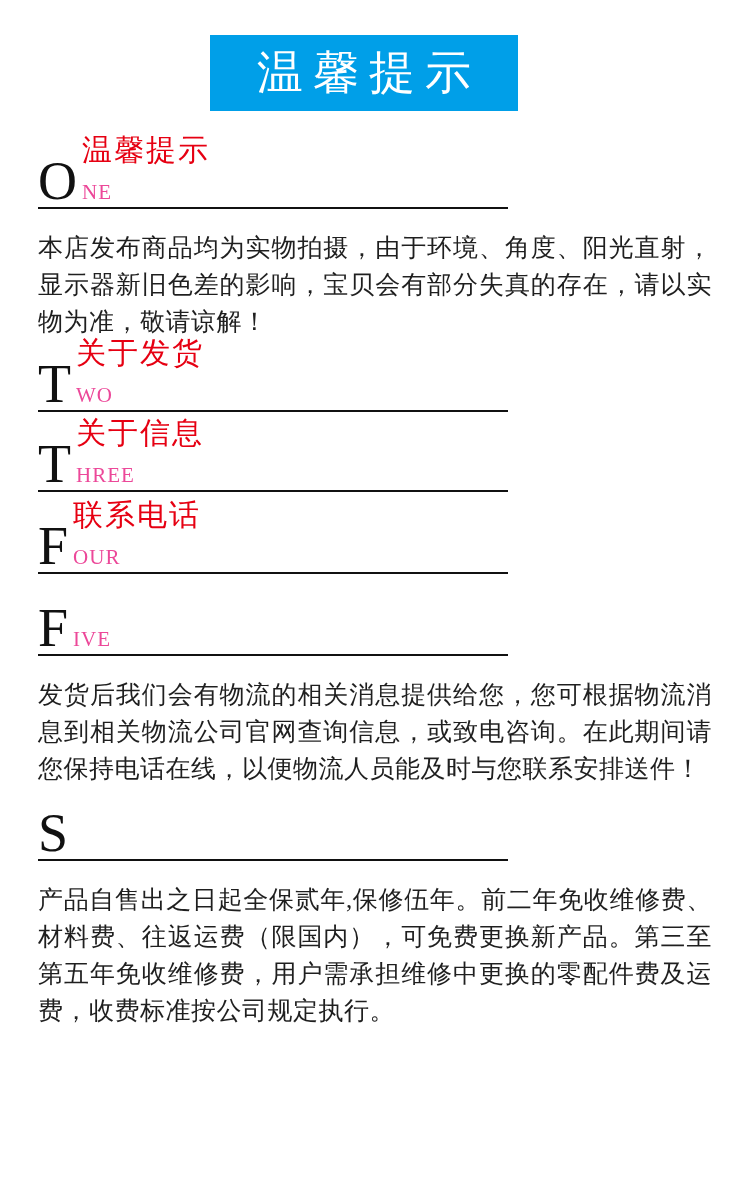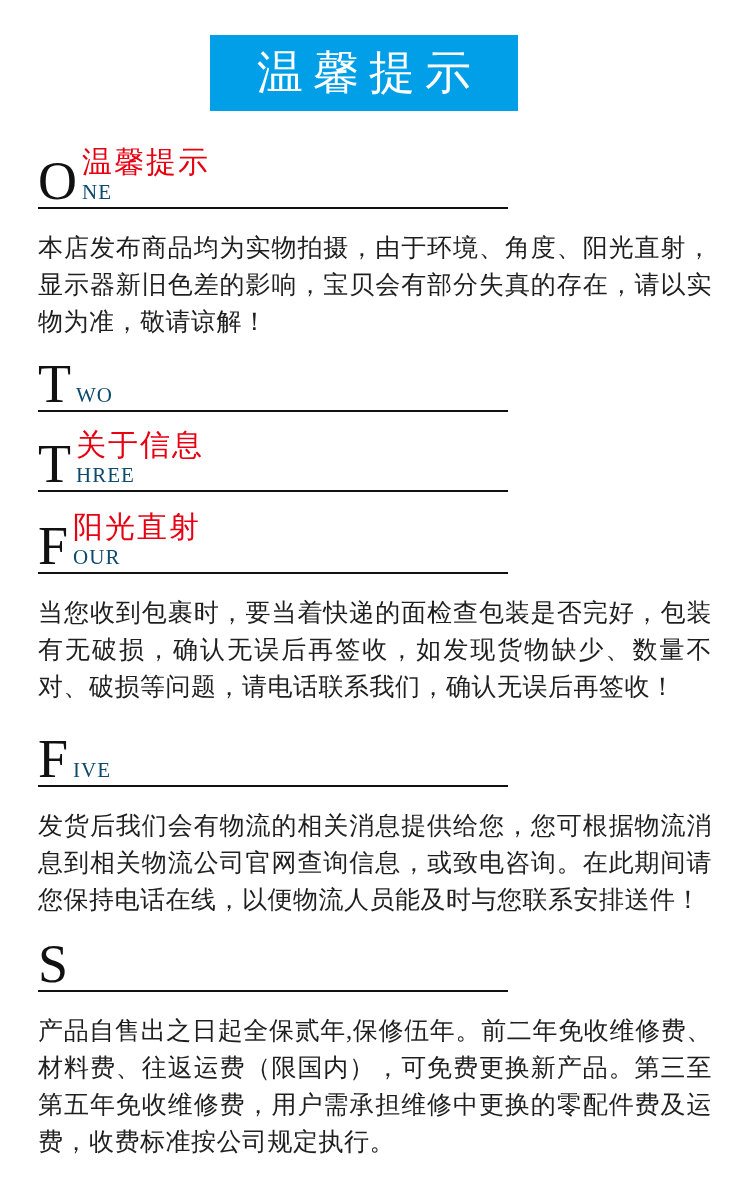--- a/index.html
+++ b/index.html
@@ -22,21 +22,21 @@
   .tip-section{}
   .sec-head{display:flex;align-items:flex-end;height:56px;}
   .big-letter{
     font-size:54px;line-height:44px;color:#111;display:block;
   }
   .head-right{display:flex;flex-direction:column;margin-left:5px;}
   .head-cn{
     color:var(--heading-red);font-size:30px;line-height:32px;letter-spacing:2px;
   }
   .head-suffix{
-    color:#0c4a6e;font-size:21px;line-height:21px;margin-top:4px;letter-spacing:1px;
+    color:#ec4899;font-size:21px;line-height:21px;margin-top:16px;letter-spacing:1px;
   }
   .divider{
     margin-top:4px;width:470px;height:0;
     border-bottom:2px solid var(--divider);
   }
   .sec-body{
     margin:20px 0 0 0;font-size:25px;line-height:37px;color:var(--body-text);
     text-align:justify;letter-spacing:0.5px;
   }
   .s1{margin-top:36px;} .s2{margin-top:10px;} .s3{margin-top:18px;}
@@ -61,20 +61,21 @@
         </span>
       </div>
       <div class="divider"></div>
       <p class="sec-body">本店发布商品均为实物拍摄，由于环境、角度、阳光直射，显示器新旧色差的影响，宝贝会有部分失真的存在，请以实物为准，敬请谅解！</p>
     </div>
 
     <div class="tip-section s2">
       <div class="sec-head">
         <span class="big-letter">T</span>
         <span class="head-right">
+          <span class="head-cn">关于发货</span>
           <span class="head-suffix">WO</span>
         </span>
       </div>
       <div class="divider"></div>
     </div>
 
     <div class="tip-section s3">
       <div class="sec-head">
         <span class="big-letter">T</span>
         <span class="head-right">
@@ -82,26 +83,25 @@
           <span class="head-suffix">HREE</span>
         </span>
       </div>
       <div class="divider"></div>
     </div>
 
     <div class="tip-section s4">
       <div class="sec-head">
         <span class="big-letter">F</span>
         <span class="head-right">
-          <span class="head-cn">阳光直射</span>
+          <span class="head-cn">联系电话</span>
           <span class="head-suffix">OUR</span>
         </span>
       </div>
       <div class="divider"></div>
-      <p class="sec-body">当您收到包裹时，要当着快递的面检查包装是否完好，包装有无破损，确认无误后再签收，如发现货物缺少、数量不对、破损等问题，请电话联系我们，确认无误后再签收！</p>
     </div>
 
     <div class="tip-section s5">
       <div class="sec-head">
         <span class="big-letter">F</span>
         <span class="head-right">
           <span class="head-suffix">IVE</span>
         </span>
       </div>
       <div class="divider"></div>

